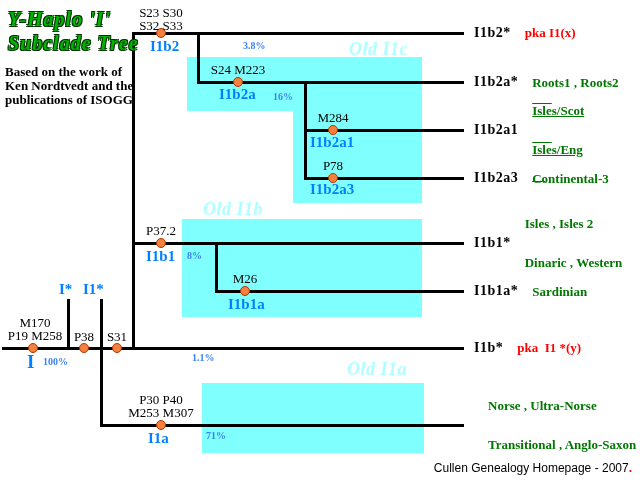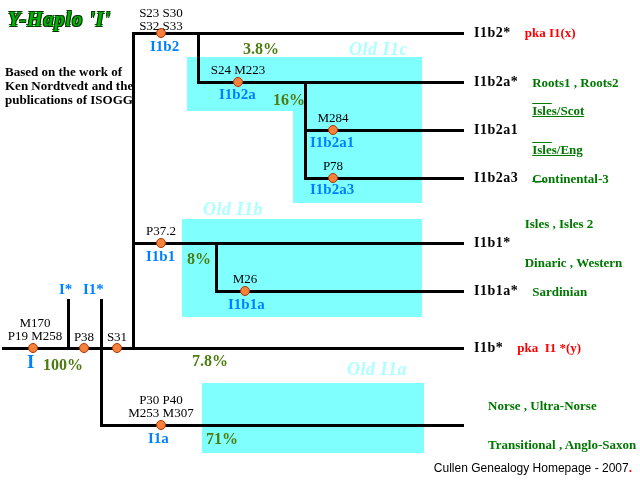--- a/index.html
+++ b/index.html
@@ -12,21 +12,21 @@
   .region{position:absolute;background:#80ffff;}
   .region-title{position:absolute;color:#aeffff;font-weight:bold;font-style:italic;
                 font-size:18px;letter-spacing:0.5px;white-space:nowrap;}
 
   .node{position:absolute;width:10px;height:10px;border-radius:50%;
         background:#f4813d;border:1.5px solid #b33500;box-sizing:border-box;}
 
   .marker{position:absolute;color:#000;font-weight:normal;font-size:13px;line-height:13px;
           text-align:center;white-space:nowrap;}
   .clade{position:absolute;color:#0080ff;font-weight:bold;font-size:15px;white-space:nowrap;}
-  .pct{position:absolute;color:#4d7c0f;font-weight:bold;font-size:16px;white-space:nowrap;}
+  .pct{position:absolute;color:#3b82f6;font-weight:bold;font-size:10px;white-space:nowrap;}
 
   .trow{position:absolute;display:flex;align-items:center;gap:14px;height:28px;}
   .tlabel{color:#000;font-weight:bold;font-size:14px;letter-spacing:0.5px;white-space:nowrap;}
   .tnote-red{color:#ff0000;font-weight:bold;font-size:13px;white-space:pre;}
   .tnote-green{color:#007700;font-weight:bold;font-size:13px;line-height:13px;white-space:pre;}
 
   .title{position:absolute;left:8px;top:7px;font-weight:bold;font-style:italic;
          font-size:20px;line-height:24px;color:#00b400;letter-spacing:1px;white-space:nowrap;
          text-shadow:-1px -1px 0 #003300,1px -1px 0 #003300,-1px 1px 0 #003300,1px 1px 0 #003300;}
   .credit{position:absolute;left:5px;top:65px;color:#000;font-weight:bold;
@@ -117,21 +117,21 @@
   <div class="clade" style="left:228px;top:296px;">I1b1a</div>
   <div class="clade" style="left:148px;top:430px;">I1a</div>
   <div class="clade" style="left:27px;top:351px;font-size:19px;">I</div>
   <div class="clade" style="left:59px;top:281px;">I*</div>
   <div class="clade" style="left:83px;top:281px;">I1*</div>
 
   <div class="pct" style="left:243px;top:40px;">3.8%</div>
   <div class="pct" style="left:273px;top:91px;">16%</div>
   <div class="pct" style="left:187px;top:250px;">8%</div>
   <div class="pct" style="left:43px;top:356px;">100%</div>
-  <div class="pct" style="left:192px;top:352px;">7.8%</div>
+  <div class="pct" style="left:192px;top:352px;">1.1%</div>
   <div class="pct" style="left:206px;top:430px;">71%</div>
 
   <div class="trow" style="left:474px;top:19px;">
     <span class="tlabel">I1b2*</span>
     <span class="tnote-red">pka I1(x)</span>
   </div>
   <div class="trow" style="left:474px;top:68px;">
     <span class="tlabel">I1b2a*</span>
     <span class="tnote-green">Roots1 , Roots2</span>
   </div>
@@ -163,20 +163,21 @@
   </div>
   <div class="trow" style="left:488px;top:411px;">
     <span class="tnote-green">
       <span style="display:block;">Norse , Ultra-Norse</span>
       <span style="display:block;">Transitional , Anglo-Saxon</span>
     </span>
   </div>
 
   <div class="title">
     <div>Y-Haplo 'I'</div>
+    <div>Subclade Tree</div>
   </div>
   <div class="credit">
     <div>Based on the work of</div>
     <div>Ken Nordtvedt and the</div>
     <div>publications of ISOGG</div>
   </div>
   <div class="footer">
     <span>Cullen Genealogy Homepage - 2007</span><span class="dot">.</span>
   </div>
 

